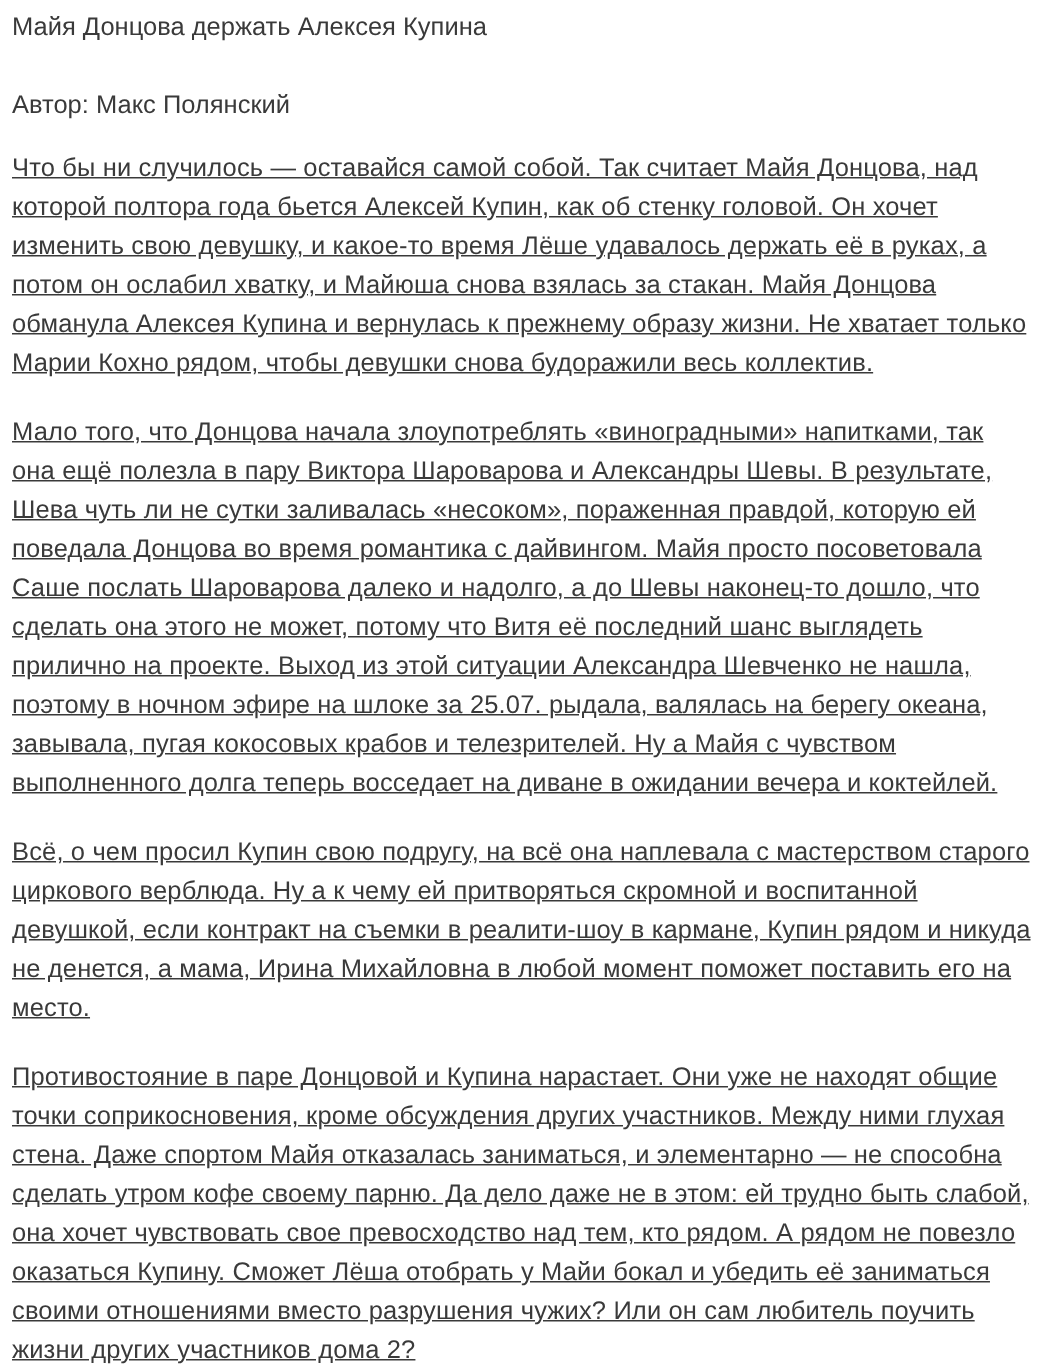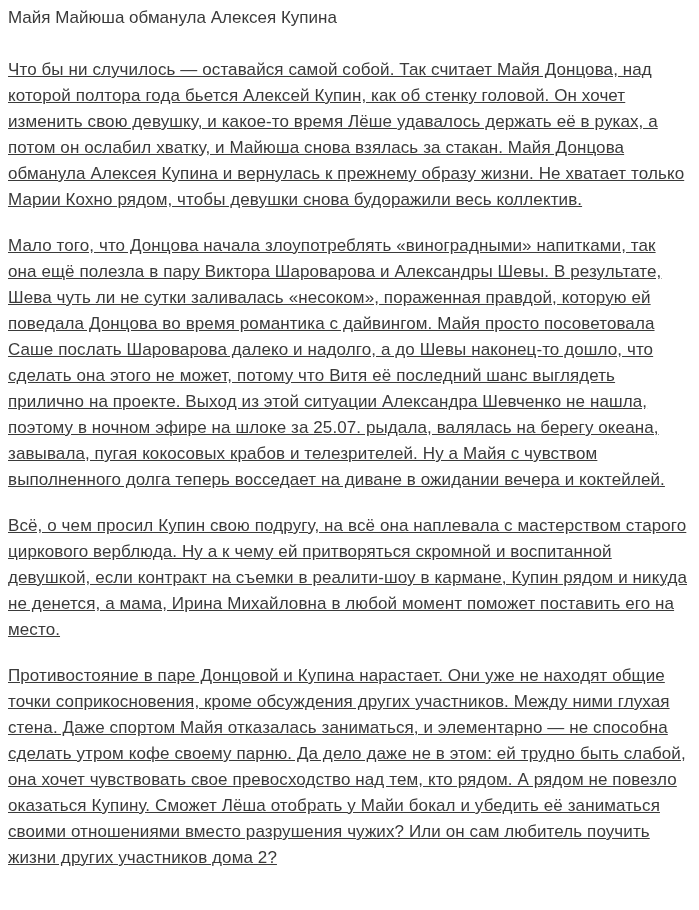--- a/index.html
+++ b/index.html
@@ -34,22 +34,23 @@
     line-height: 26px;
     margin: 0 0 20px 0;
     letter-spacing: 0.1px;
     text-decoration: underline;
   }
 </style>
 </head>
 <body style="background-color: rgb(255, 255, 255); color: rgb(58, 58, 58);">
 
 <main class="article">
-  <h1 class="article-title">Майя Майюша обманула Алексея Купина</h1>
+  <h1 class="article-title">Майя Донцова держать Алексея Купина</h1>
 
+  <p class="article-author">Автор: Макс Полянский</p>
 
   <div>
     <p class="article-paragraph">Что бы ни случилось — оставайся самой собой. Так считает Майя Донцова, над которой полтора года бьется Алексей Купин, как об стенку головой. Он хочет изменить свою девушку, и какое-то время Лёше удавалось держать её в руках, а потом он ослабил хватку, и Майюша снова взялась за стакан. Майя Донцова обманула Алексея Купина и вернулась к прежнему образу жизни. Не хватает только Марии Кохно рядом, чтобы девушки снова будоражили весь коллектив.</p>
     <p class="article-paragraph">Мало того, что Донцова начала злоупотреблять «виноградными» напитками, так она ещё полезла в пару Виктора Шароварова и Александры Шевы. В результате, Шева чуть ли не сутки заливалась «несоком», пораженная правдой, которую ей поведала Донцова во время романтика с дайвингом. Майя просто посоветовала Саше послать Шароварова далеко и надолго, а до Шевы наконец-то дошло, что сделать она этого не может, потому что Витя её последний шанс выглядеть прилично на проекте. Выход из этой ситуации Александра Шевченко не нашла, поэтому в ночном эфире на шлоке за 25.07. рыдала, валялась на берегу океана, завывала, пугая кокосовых крабов и телезрителей. Ну а Майя с чувством выполненного долга теперь восседает на диване в ожидании вечера и коктейлей.</p>
     <p class="article-paragraph">Всё, о чем просил Купин свою подругу, на всё она наплевала с мастерством старого циркового верблюда. Ну а к чему ей притворяться скромной и воспитанной девушкой, если контракт на съемки в реалити-шоу в кармане, Купин рядом и никуда не денется, а мама, Ирина Михайловна в любой момент поможет поставить его на место.</p>
     <p class="article-paragraph">Противостояние в паре Донцовой и Купина нарастает. Они уже не находят общие точки соприкосновения, кроме обсуждения других участников. Между ними глухая стена. Даже спортом Майя отказалась заниматься, и элементарно — не способна сделать утром кофе своему парню. Да дело даже не в этом: ей трудно быть слабой, она хочет чувствовать свое превосходство над тем, кто рядом. А рядом не повезло оказаться Купину. Сможет Лёша отобрать у Майи бокал и убедить её заниматься своими отношениями вместо разрушения чужих? Или он сам любитель поучить жизни других участников дома 2?</p>
   </div>
 </main>
 
 </body></html>

